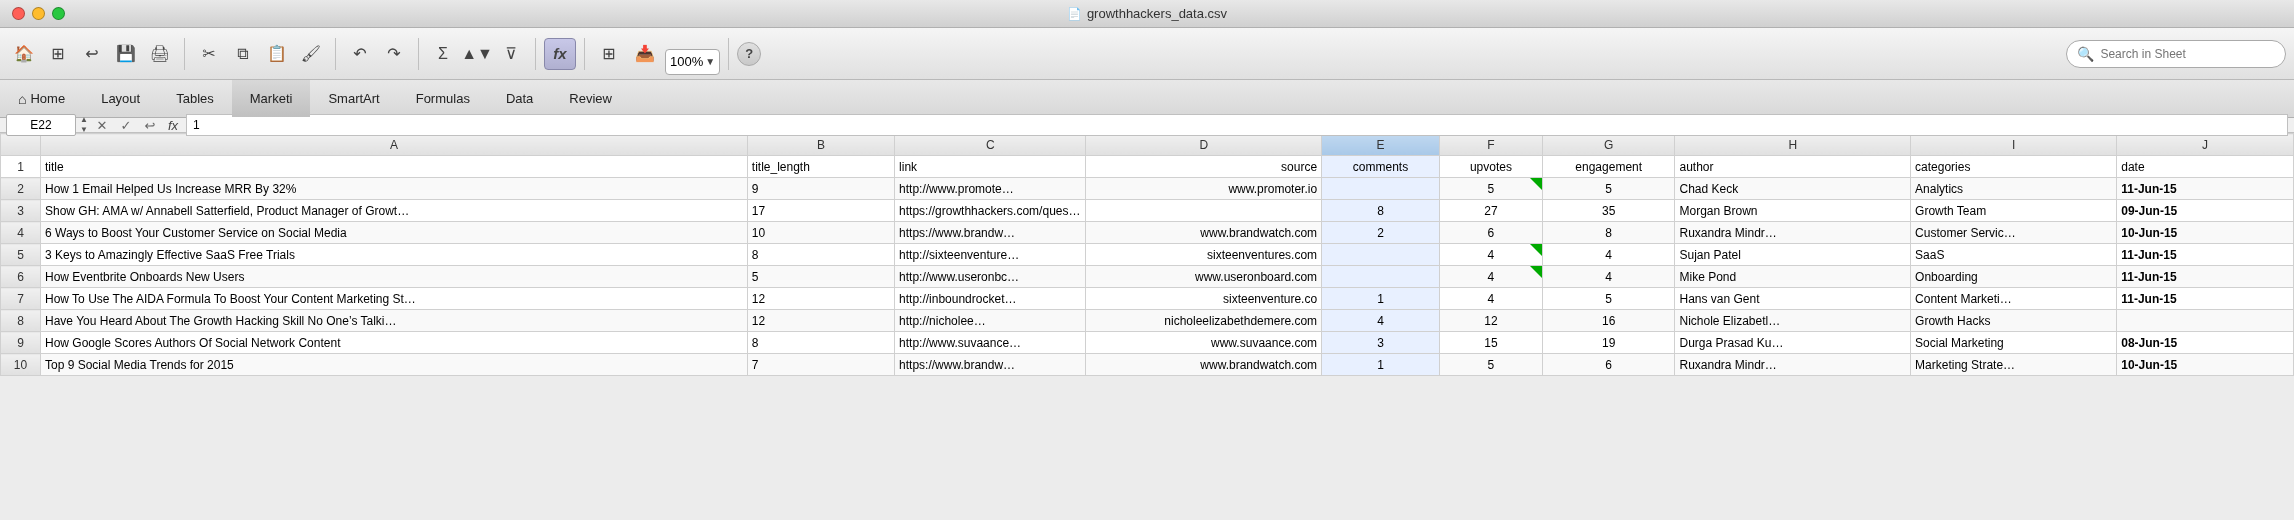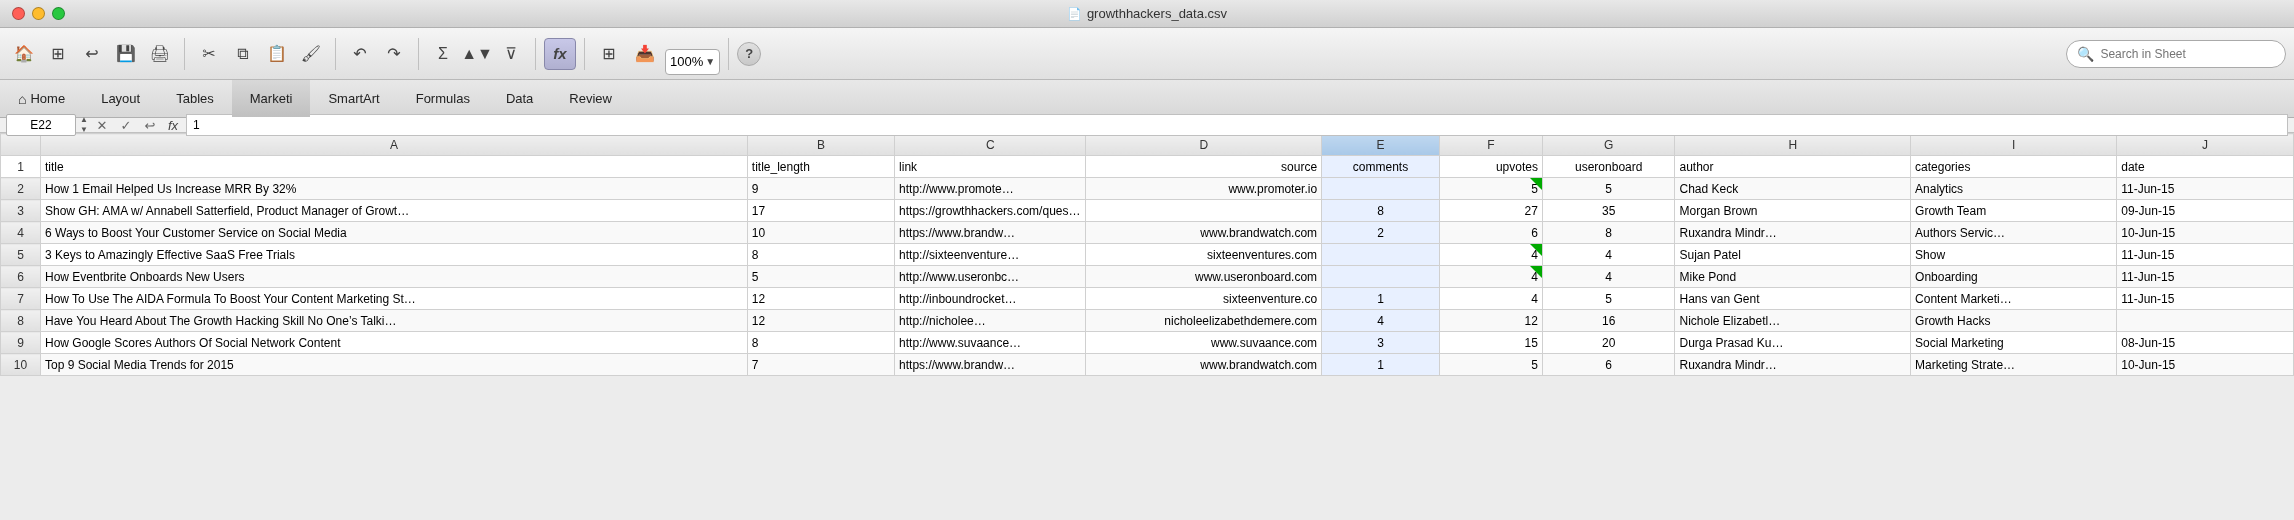--- a/index.html
+++ b/index.html
@@ -235,25 +235,25 @@
     }
     .spreadsheet tr.header-row td {
       background: white;
       font-weight: normal;
     }
     .col-a { min-width: 480px; max-width: 480px; }
     .col-b { min-width: 100px; max-width: 100px; text-align: left; }
     .col-c { min-width: 130px; max-width: 130px; }
     .col-d { min-width: 160px; max-width: 160px; text-align: right; }
     .col-e { min-width: 80px; max-width: 80px; text-align: center; }
-    .col-f { min-width: 70px; max-width: 70px; text-align: right; }
+    .col-f { min-width: 70px; max-width: 70px; text-align: center; }
     .col-g { min-width: 90px; max-width: 90px; text-align: center; }
     .col-h { min-width: 160px; max-width: 160px; }
     .col-i { min-width: 140px; max-width: 140px; }
-    .col-j { min-width: 120px; max-width: 120px; }
+    .col-j { min-width: 120px; max-width: 120px; font-weight: bold; }
     .col-e-selected {
       background: #e8f0ff !important;
       text-align: center;
     }
     
     .green-tri {
       position: relative;
     }
     .green-tri::after {
       content: '';
@@ -391,21 +391,21 @@
     <tbody id="spreadsheet-body">
 
       <tr class="header-row">
         <td class="row-num">1</td>
         <td class="col-a">title</td>
         <td class="col-b">title_length</td>
         <td class="col-c">link</td>
         <td class="col-d">source</td>
         <td class="col-e col-e-selected">comments</td>
         <td class="col-f">upvotes</td>
-        <td class="col-g">useronboard</td>
+        <td class="col-g">engagement</td>
         <td class="col-h">author</td>
         <td class="col-i">categories</td>
         <td class="col-j">date</td>
       </tr>
     <tr>
           <td class="row-num">2</td>
           <td class="col-a">How 1 Email Helped Us Increase MRR By 32%</td>
           <td class="col-b">9</td>
           <td class="col-c">http://www.promote…</td>
           <td class="col-d">www.promoter.io</td>
@@ -432,34 +432,34 @@
         <tr>
           <td class="row-num">4</td>
           <td class="col-a">6 Ways to Boost Your Customer Service on Social Media</td>
           <td class="col-b">10</td>
           <td class="col-c">https://www.brandw…</td>
           <td class="col-d">www.brandwatch.com</td>
           <td class="col-e col-e-selected">2</td>
           <td class="col-f">6</td>
           <td class="col-g">8</td>
           <td class="col-h">Ruxandra Mindr…</td>
-          <td class="col-i">Authors Servic…</td>
+          <td class="col-i">Customer Servic…</td>
           <td class="col-j">10-Jun-15</td>
         </tr>
         <tr>
           <td class="row-num">5</td>
           <td class="col-a">3 Keys to Amazingly Effective SaaS Free Trials</td>
           <td class="col-b">8</td>
           <td class="col-c">http://sixteenventure…</td>
           <td class="col-d">sixteenventures.com</td>
           <td class="col-e col-e-selected"></td>
           <td class="col-f green-tri">4</td>
           <td class="col-g">4</td>
           <td class="col-h">Sujan Patel</td>
-          <td class="col-i">Show</td>
+          <td class="col-i">SaaS</td>
           <td class="col-j">11-Jun-15</td>
         </tr>
         <tr>
           <td class="row-num">6</td>
           <td class="col-a">How Eventbrite Onboards New Users</td>
           <td class="col-b">5</td>
           <td class="col-c">http://www.useronbc…</td>
           <td class="col-d">www.useronboard.com</td>
           <td class="col-e col-e-selected"></td>
           <td class="col-f green-tri">4</td>
@@ -495,21 +495,21 @@
           <td class="col-j"></td>
         </tr>
         <tr>
           <td class="row-num">9</td>
           <td class="col-a">How Google Scores Authors Of Social Network Content</td>
           <td class="col-b">8</td>
           <td class="col-c">http://www.suvaance…</td>
           <td class="col-d">www.suvaance.com</td>
           <td class="col-e col-e-selected">3</td>
           <td class="col-f">15</td>
-          <td class="col-g">20</td>
+          <td class="col-g">19</td>
           <td class="col-h">Durga Prasad Ku…</td>
           <td class="col-i">Social Marketing</td>
           <td class="col-j">08-Jun-15</td>
         </tr>
         <tr>
           <td class="row-num">10</td>
           <td class="col-a">Top 9 Social Media Trends for 2015</td>
           <td class="col-b">7</td>
           <td class="col-c">https://www.brandw…</td>
           <td class="col-d">www.brandwatch.com</td>

